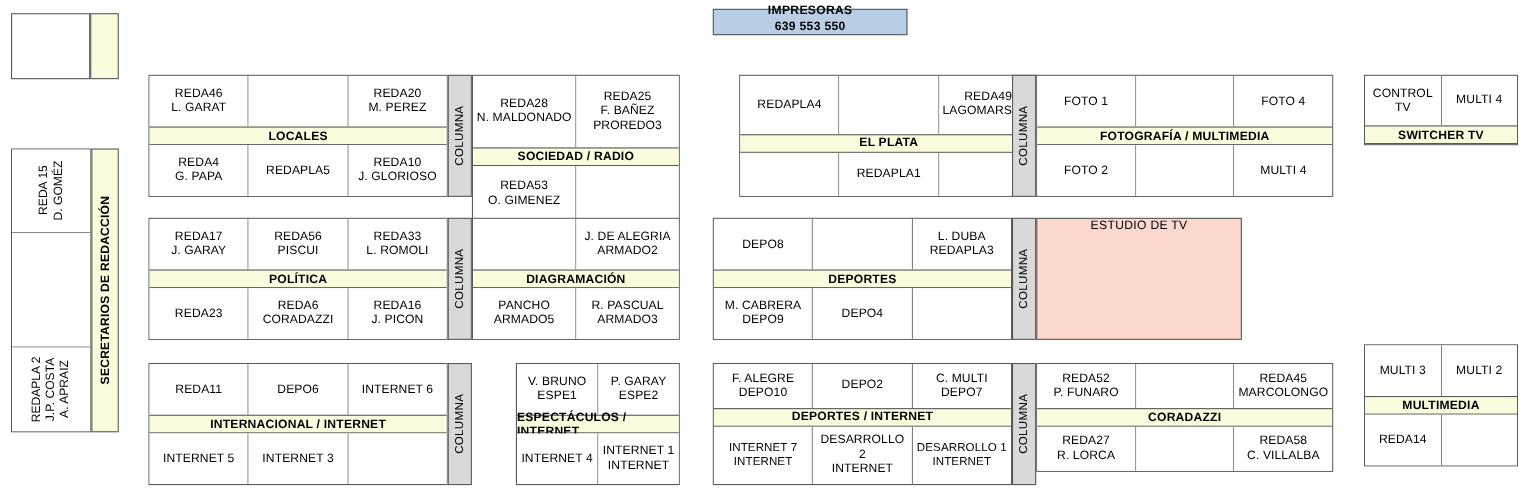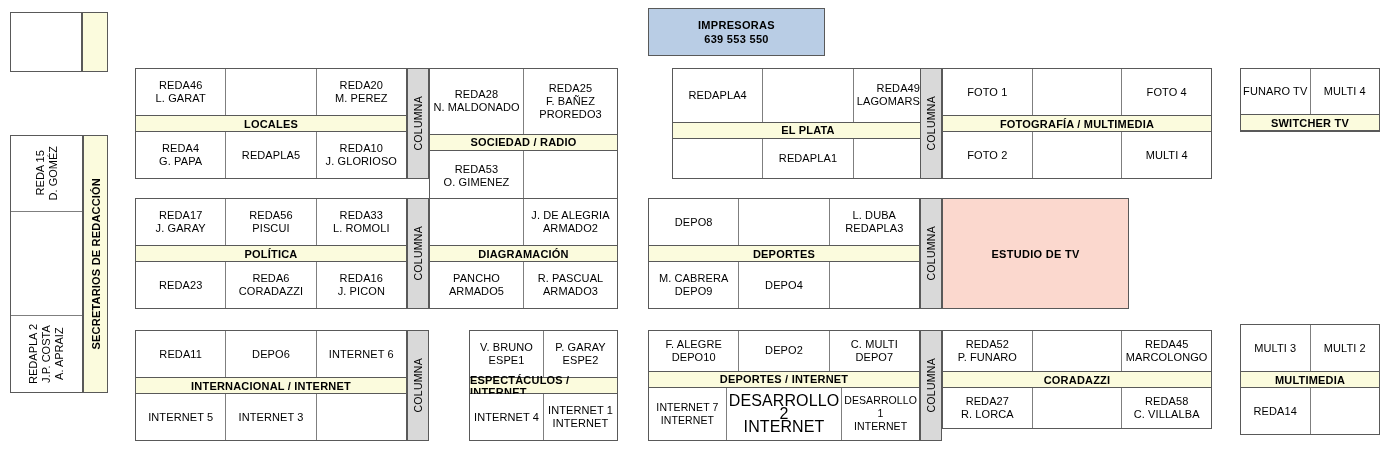--- a/index.html
+++ b/index.html
@@ -107,24 +107,24 @@
     font-weight: bold;
     line-height: 14px;
     letter-spacing: .3px;
   }
   .estudio {
     box-sizing: border-box;
     background: #fbd8ce;
     border: 1.5px solid #595959;
     flex: 1 1 auto;
     display: flex;
-    align-items: center;
-    justify-content: center;
-    font-size: 11px;
-    font-weight: bold;
+    align-items: flex-start;
+    justify-content: center;
+    font-size: 11px;
+    font-weight: normal;
     letter-spacing: .3px;
   }
 
   
   .side-wrap {
     position: absolute;
     box-sizing: border-box;
     display: flex;
     flex-direction: row;
   }
@@ -186,21 +186,21 @@
   }
 </style>
 </head>
 <body>
 
 <div class="canvas">
 
   <div class="plain-box" style="left:10px; top:12px; width:72px; height:60px;"></div>
   <div class="plain-side" style="left:82px; top:12px; width:26px; height:60px;"></div>
 
-  <div class="impresoras" style="left:648px; top:8px; width:177px; height:48px;">
+  <div class="impresoras" style="left:648px; top:8px; width:177px; height:24px;justify-content:flex-end;">
     <div>IMPRESORAS</div>
     <div>639   553   550</div>
   </div>
 
   <div class="side-wrap" style="left:10px; top:135px; width:98px; height:258px;">
     <div class="side-cells">
       <div class="side-cell" style="flex:0 0 76px;">
         <span>REDA 15
 D. GOMÉZ</span>
       </div>
@@ -297,21 +297,21 @@
         <div class="cell">FOTO 2</div>
         <div class="cell"></div>
         <div class="cell">MULTI 4</div>
       </div>
     </div>
   </div>
 
   <div class="block" style="left:1240px; top:68px; width:140px; height:64px;">
     <div class="grid">
       <div class="row">
-        <div class="cell">FUNARO TV</div>
+        <div class="cell">CONTROL TV</div>
         <div class="cell">MULTI 4</div>
       </div>
       <div class="banner">SWITCHER TV</div>
     </div>
   </div>
 
   <div class="block" style="left:135px; top:198px; width:272px; height:111px;">
     <div class="grid">
       <div class="row">
         <div class="cell">REDA17
@@ -430,21 +430,21 @@
         <div class="cell">F. ALEGRE
 DEPO10</div>
         <div class="cell">DEPO2</div>
         <div class="cell">C. MULTI
 DEPO7</div>
       </div>
       <div class="banner">DEPORTES / INTERNET</div>
       <div class="row">
         <div class="cell" style="font-size:10.5px;">INTERNET 7
 INTERNET</div>
-        <div class="cell" style="font-size:16px;">DESARROLLO 2
+        <div class="cell" style="font-size:11px;">DESARROLLO 2
 INTERNET</div>
         <div class="cell" style="font-size:10.5px;">DESARROLLO 1
 INTERNET</div>
       </div>
     </div>
   </div>
 
   <div class="block" style="left:920px; top:330px; width:22px; height:111px;">
     <div class="columna">
       <span>COLUMNA</span>
@@ -464,21 +464,21 @@
       <div class="row">
         <div class="cell">REDA27
 R. LORCA</div>
         <div class="cell"></div>
         <div class="cell">REDA58
 C. VILLALBA</div>
       </div>
     </div>
   </div>
 
-  <div class="block" style="left:1240px; top:324px; width:140px; height:111px;">
+  <div class="block" style="left:1240px; top:313px; width:140px; height:111px;">
     <div class="grid">
       <div class="row">
         <div class="cell">MULTI 3</div>
         <div class="cell">MULTI 2</div>
       </div>
       <div class="banner">MULTIMEDIA</div>
       <div class="row">
         <div class="cell">REDA14</div>
         <div class="cell"></div>
       </div>

